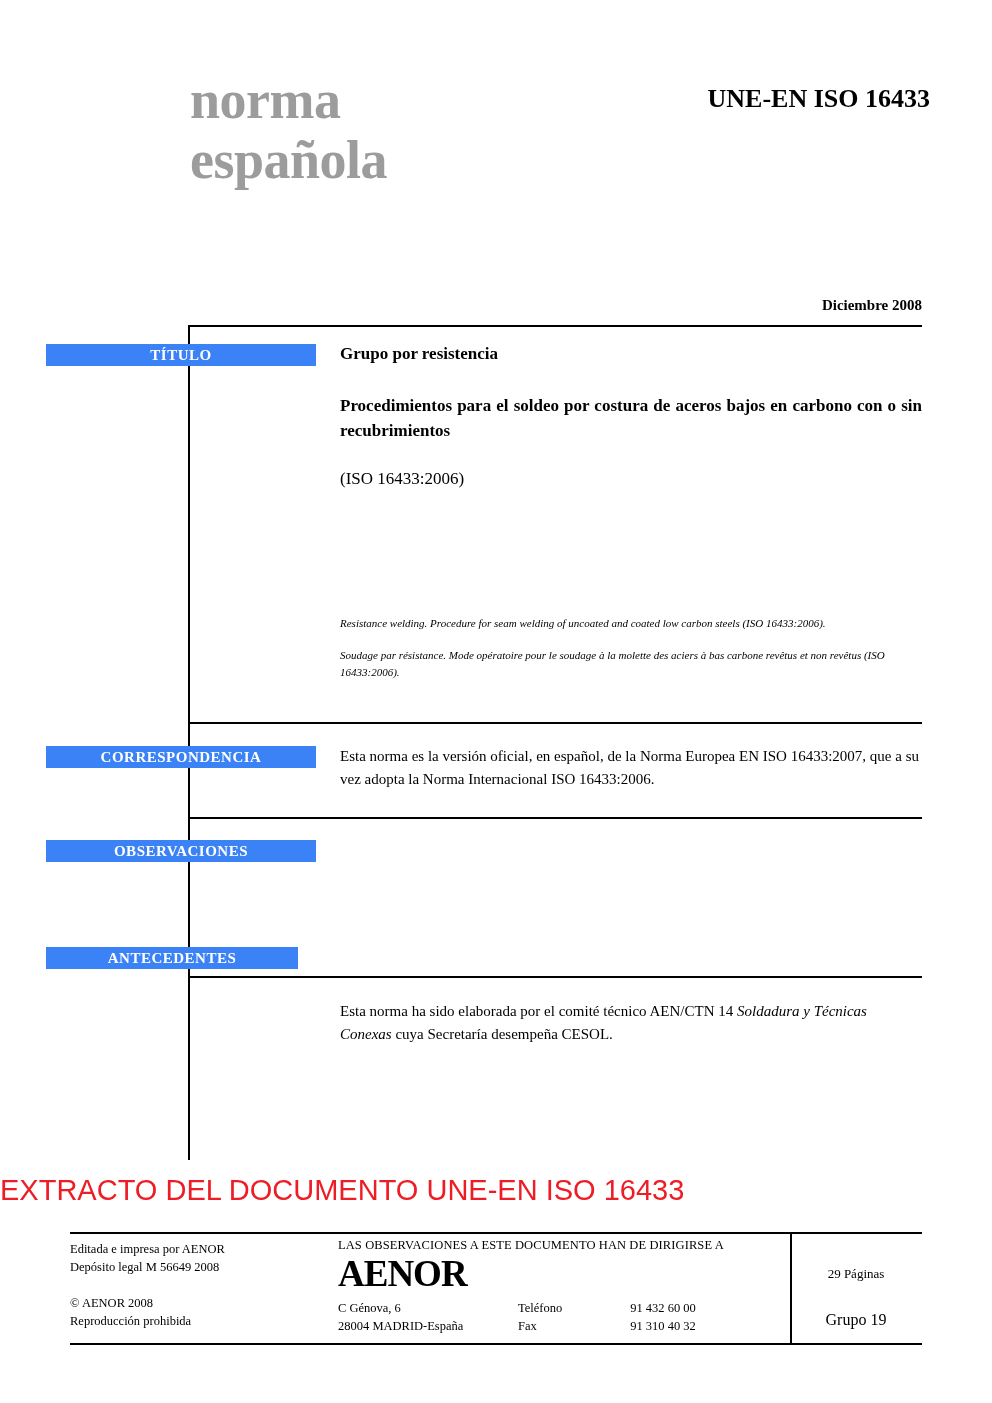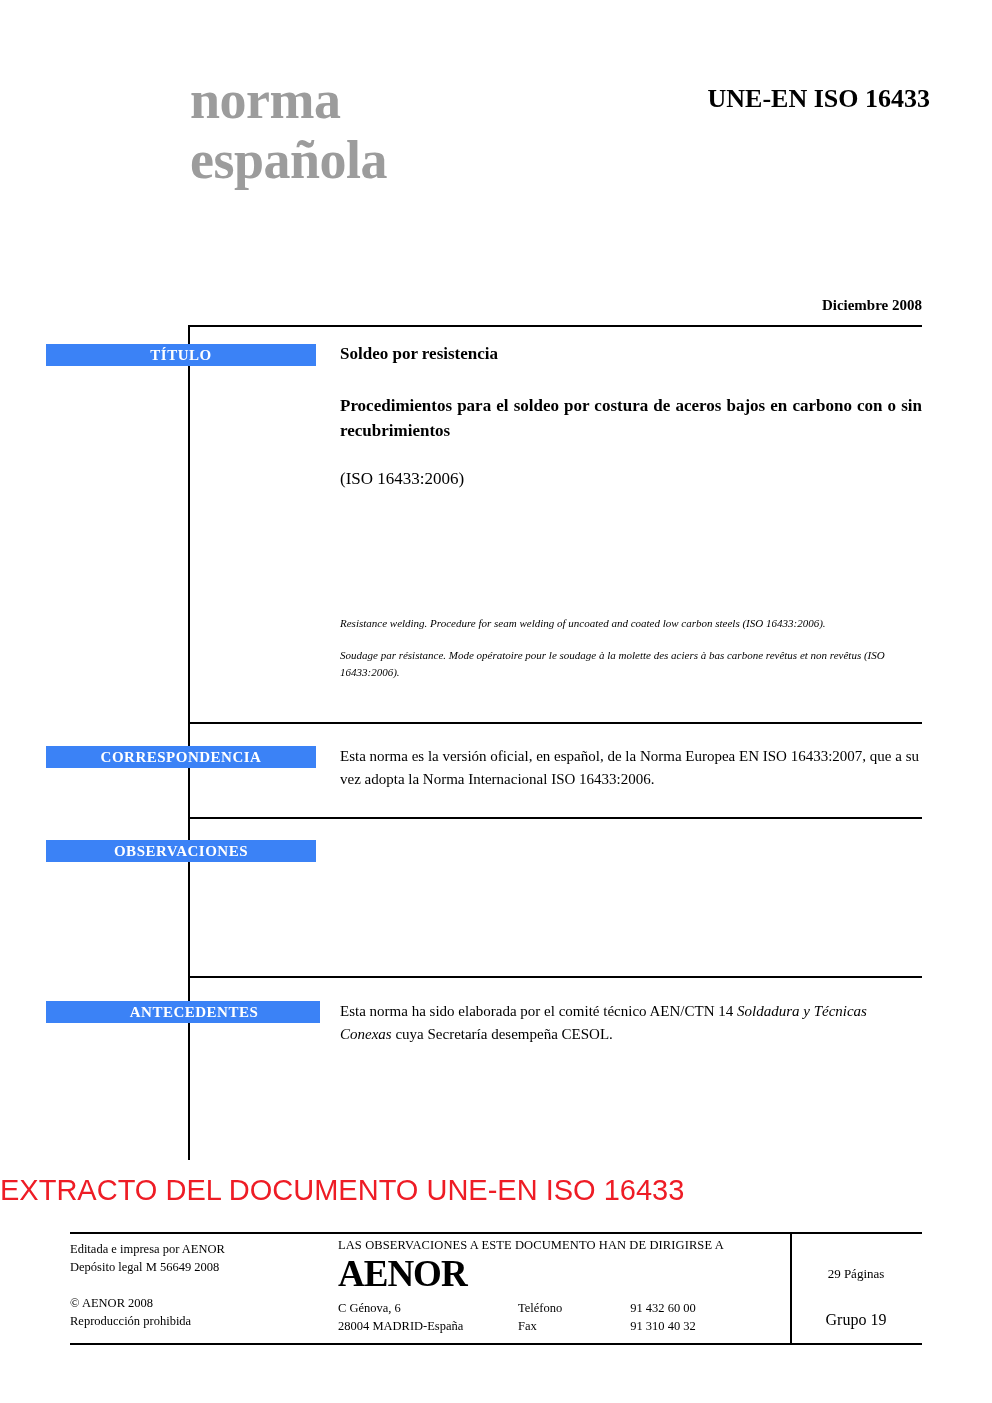--- a/index.html
+++ b/index.html
@@ -92,21 +92,21 @@
     font-size: 15px;
     letter-spacing: 0.5px;
     height: 22px;
     line-height: 22px;
     text-align: center;
     white-space: nowrap;
   }
   .tag-titulo  { left: 46px;  top: 344px;  width: 270px; }
   .tag-corr    { left: 46px;  top: 746px;  width: 270px; }
   .tag-obs     { left: 46px;  top: 840px;  width: 270px; }
-  .tag-ante    { left: 46px;  top: 1001px; width: 252px; padding-left: 22px; }
+  .tag-ante    { left: 46px;  top: 947px; width: 252px; }
 
   
   .content {
     position: absolute;
     left: 340px;
     width: 582px;
   }
   .title-main {
     top: 344px;
     font-size: 17px;
@@ -286,21 +286,21 @@
   <div class="spine"></div>
   <div class="hr corr"></div>
   <div class="hr obs"></div>
   <div class="hr ante"></div>
 
   <div class="tag tag-titulo">TÍTULO</div>
   <div class="tag tag-obs">OBSERVACIONES</div>
   <div class="tag tag-corr">CORRESPONDENCIA</div>
   <div class="tag tag-ante">ANTECEDENTES</div>
 
-  <div class="content title-main">Soldeo por resistencia</div>
+  <div class="content title-main">Grupo por resistencia</div>
   <div class="content title-sub">Procedimientos para el soldeo por costura de aceros bajos en carbono con o sin recubrimientos</div>
   <div class="content title-iso">(ISO 16433:2006)</div>
   <div class="content alt-en">Resistance welding. Procedure for seam welding of uncoated and coated low carbon steels (ISO 16433:2006).</div>
   <div class="content alt-fr">Soudage par résistance. Mode opératoire pour le soudage à la molette des aciers à bas carbone revêtus et non revêtus (ISO 16433:2006).</div>
 
   <div class="content corr-text">Esta norma es la versión oficial, en español, de la Norma Europea EN ISO 16433:2007, que a su vez adopta la Norma Internacional ISO 16433:2006.</div>
 
   <div class="content ante-text"><span>Esta norma ha sido elaborada por el comité técnico AEN/CTN 14 </span><i>Soldadura y Técnicas Conexas</i><span> cuya Secretaría desempeña CESOL.</span></div>
 
   <div class="extract">EXTRACTO DEL DOCUMENTO UNE-EN ISO 16433</div>

